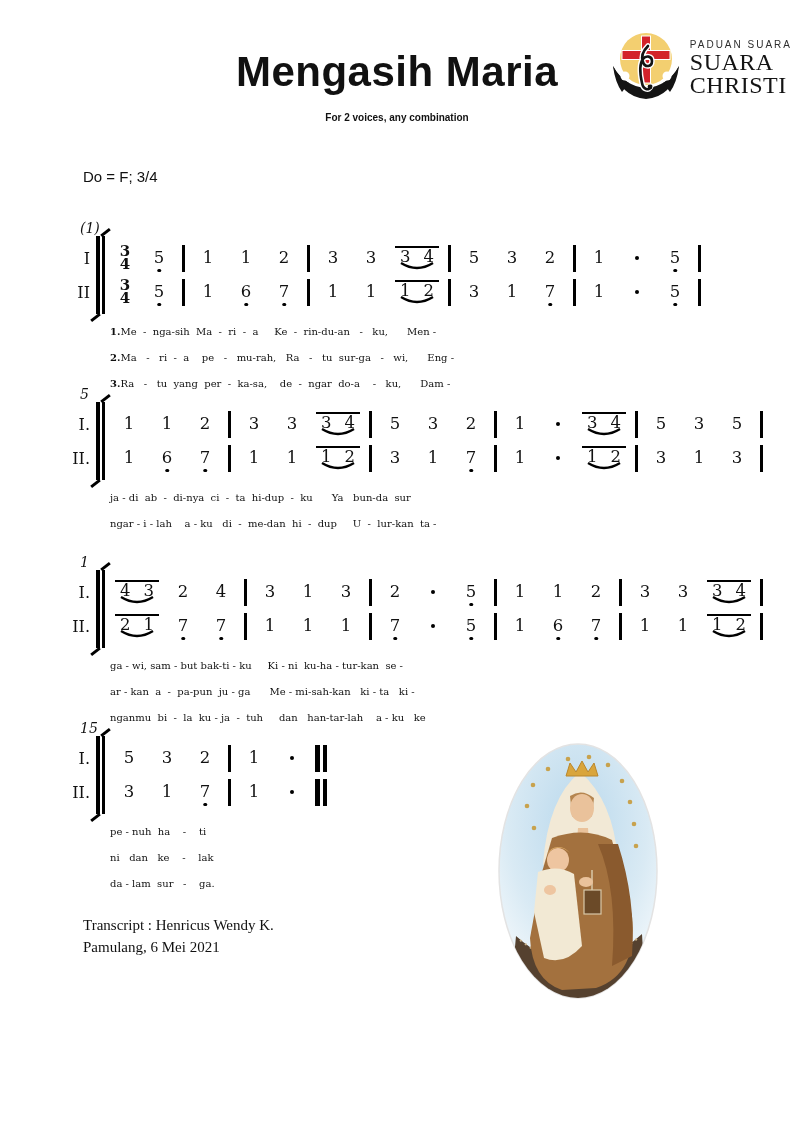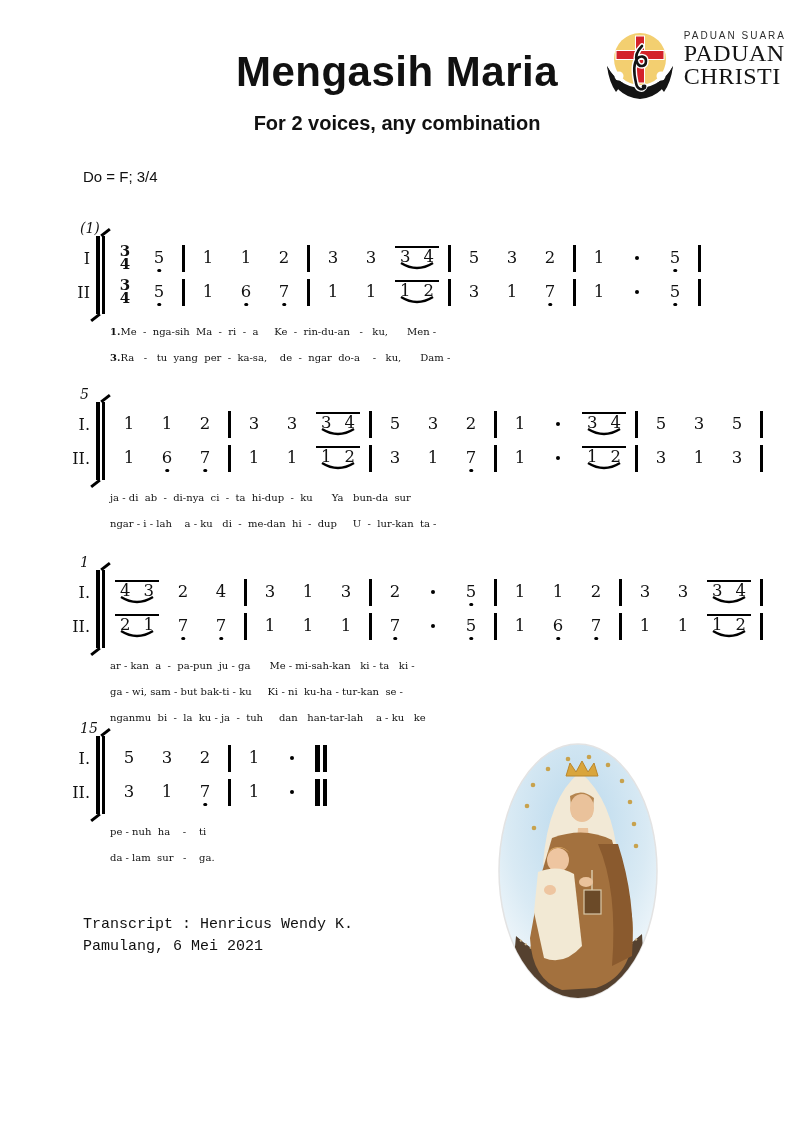--- a/index.html
+++ b/index.html
@@ -3,26 +3,26 @@
 <meta charset="utf-8">
 <style>
   html,body{margin:0;padding:0;background:#ffffff;}
   .sheet{position:relative;width:794px;height:1123px;background:#fff;overflow:hidden;
          font-family:"DejaVu Serif",serif;color:#111;}
 
   
   .title{position:absolute;top:48px;left:0;width:794px;text-align:center;
          font-family:"Liberation Sans",sans-serif;font-weight:bold;font-size:42px;letter-spacing:.5px;}
   .subtitle{position:absolute;top:112px;left:0;width:794px;text-align:center;
-         font-family:"Liberation Sans",sans-serif;font-weight:bold;font-size:20px;}
+         font-family:"Liberation Sans",sans-serif;font-weight:bold;font-size:10px;}
   .doline{position:absolute;top:168px;left:83px;
          font-family:"Liberation Sans",sans-serif;font-weight:normal;font-size:15px;}
 
   
-  .logo{position:absolute;top:30px;right:8px;display:flex;align-items:flex-start;gap:7px;}
+  .logo{position:absolute;top:30px;right:2px;display:flex;align-items:center;gap:7px;}
   .logo-text .small{font-family:"Liberation Sans",sans-serif;font-size:10px;letter-spacing:2px;
          color:#2e2e2e;margin-bottom:1px;}
   .logo-text .big{font-family:"Liberation Serif",serif;font-size:24px;letter-spacing:.5px;
          color:#141414;line-height:23px;}
 
   
   .system{position:absolute;left:62px;}
   .mnum{font-style:italic;font-size:14px;height:16px;margin-left:18px;}
   .syshead{display:flex;align-items:center;}
   .vlabels{width:28px;height:68px;display:flex;flex-direction:column;justify-content:space-around;
@@ -49,21 +49,21 @@
   .grp{width:54px;height:34px;display:flex;flex-direction:column;align-items:center;justify-content:center;}
   .gd{display:flex;gap:13px;border-top:2.6px solid #000;padding:1px 5px 0 5px;}
   .gd span{font-size:16.5px;line-height:15px;}
   .slur{margin-top:-2px;display:block;}
 
   .lyrics{margin-left:48px;margin-top:5px;}
   .lyline{white-space:pre;font-size:10px;line-height:26px;}
   .lyline b{font-weight:bold;}
 
   
-  .footer{position:absolute;top:914px;left:83px;font-family:Liberation Mono, monospace;
+  .footer{position:absolute;top:914px;left:83px;font-family:Liberation Serif, serif;
           font-size:15px;line-height:22px;}
 
   .art{position:absolute;left:494px;top:740px;}
 </style>
 </head>
 <body>
 
 <div class="sheet">
 
   <div class="title">Mengasih Maria</div>
@@ -81,21 +81,21 @@
       <circle cx="16" cy="46" r="4.5" fill="#fff"></circle>
       <circle cx="58" cy="46" r="4.5" fill="#fff"></circle>
       <g>
         <path d="M39 16 C34 21 32 27 34 32 C36 38 43 37 43 31 C43 26 37 25 34 29 C30 34 31 44 33 53 C34 59 40 62 42 56" fill="none" stroke="#ffffff" stroke-width="5.5" stroke-linecap="round"></path>
         <path d="M39 16 C34 21 32 27 34 32 C36 38 43 37 43 31 C43 26 37 25 34 29 C30 34 31 44 33 53 C34 59 40 62 42 56" fill="none" stroke="#141414" stroke-width="2.6" stroke-linecap="round"></path>
         <circle cx="41" cy="57" r="2.4" fill="#141414"></circle>
       </g>
     </svg>
     <div class="logo-text">
       <div class="small">PADUAN SUARA</div>
-      <div class="big">PADUAN</div>
+      <div class="big">SUARA</div>
       <div class="big">CHRISTI</div>
     </div>
   </div>
 
   <div class="system" style="top:220px">
     <div class="mnum">(1)</div>
     <div class="syshead">
       <div class="vlabels">
         <span>I</span>
         <span>II</span>
@@ -223,20 +223,21 @@
             <div class="cell">
               <span class="num">5</span>
               <span class="ldot"></span>
             </div>
             <div class="bar"></div>
           </div>
       </div>
     </div>
     <div class="lyrics">
       <div class="lyline"><b>1.</b><span>Me  -  nga-sih  Ma  -  ri  -  a     Ke  -  rin-du-an   -   ku,      Men -</span></div>
+      <div class="lyline"><b>2.</b><span>Ma   -   ri  -  a    pe   -   mu-rah,   Ra   -   tu  sur-ga   -   wi,      Eng -</span></div>
       <div class="lyline"><b>3.</b><span>Ra   -   tu  yang  per  -  ka-sa,    de  -  ngar  do-a    -   ku,      Dam -</span></div>
     </div>
   </div>
 
   <div class="system" style="top:386px">
     <div class="mnum">5</div>
     <div class="syshead">
       <div class="vlabels">
         <span>I.</span>
         <span>II.</span>
@@ -532,22 +533,22 @@
               </div>
               <svg class="slur" width="38" height="9" viewBox="0 0 38 9">
                 <path d="M3 1 Q19 11 35 1" fill="none" stroke="#000" stroke-width="2.3"></path>
               </svg>
             </div>
             <div class="bar"></div>
           </div>
       </div>
     </div>
     <div class="lyrics">
+      <div class="lyline"><b></b><span>ga - wi, sam - but bak-ti - ku     Ki - ni  ku-ha - tur-kan  se -</span></div>
       <div class="lyline"><b></b><span>ar - kan  a  -  pa-pun  ju - ga      Me - mi-sah-kan   ki - ta   ki -</span></div>
-      <div class="lyline"><b></b><span>ga - wi, sam - but bak-ti - ku     Ki - ni  ku-ha - tur-kan  se -</span></div>
       <div class="lyline"><b></b><span>nganmu  bi  -  la  ku - ja  -  tuh     dan   han-tar-lah    a - ku   ke</span></div>
     </div>
   </div>
 
   <div class="system" style="top:720px">
     <div class="mnum">15</div>
     <div class="syshead">
       <div class="vlabels">
         <span>I.</span>
         <span>II.</span>
@@ -601,20 +602,21 @@
             </div>
             <div class="finalbar">
               <i></i>
               <i></i>
             </div>
           </div>
       </div>
     </div>
     <div class="lyrics">
       <div class="lyline"><b></b><span>pe - nuh  ha    -    ti</span></div>
+      <div class="lyline"><b></b><span>ni   dan   ke    -    lak</span></div>
       <div class="lyline"><b></b><span>da - lam  sur   -    ga.</span></div>
     </div>
   </div>
 
   <div class="footer">
     <div>Transcript : Henricus Wendy K.</div>
     <div>Pamulang, 6 Mei 2021</div>
   </div>
 
   <div class="art">

